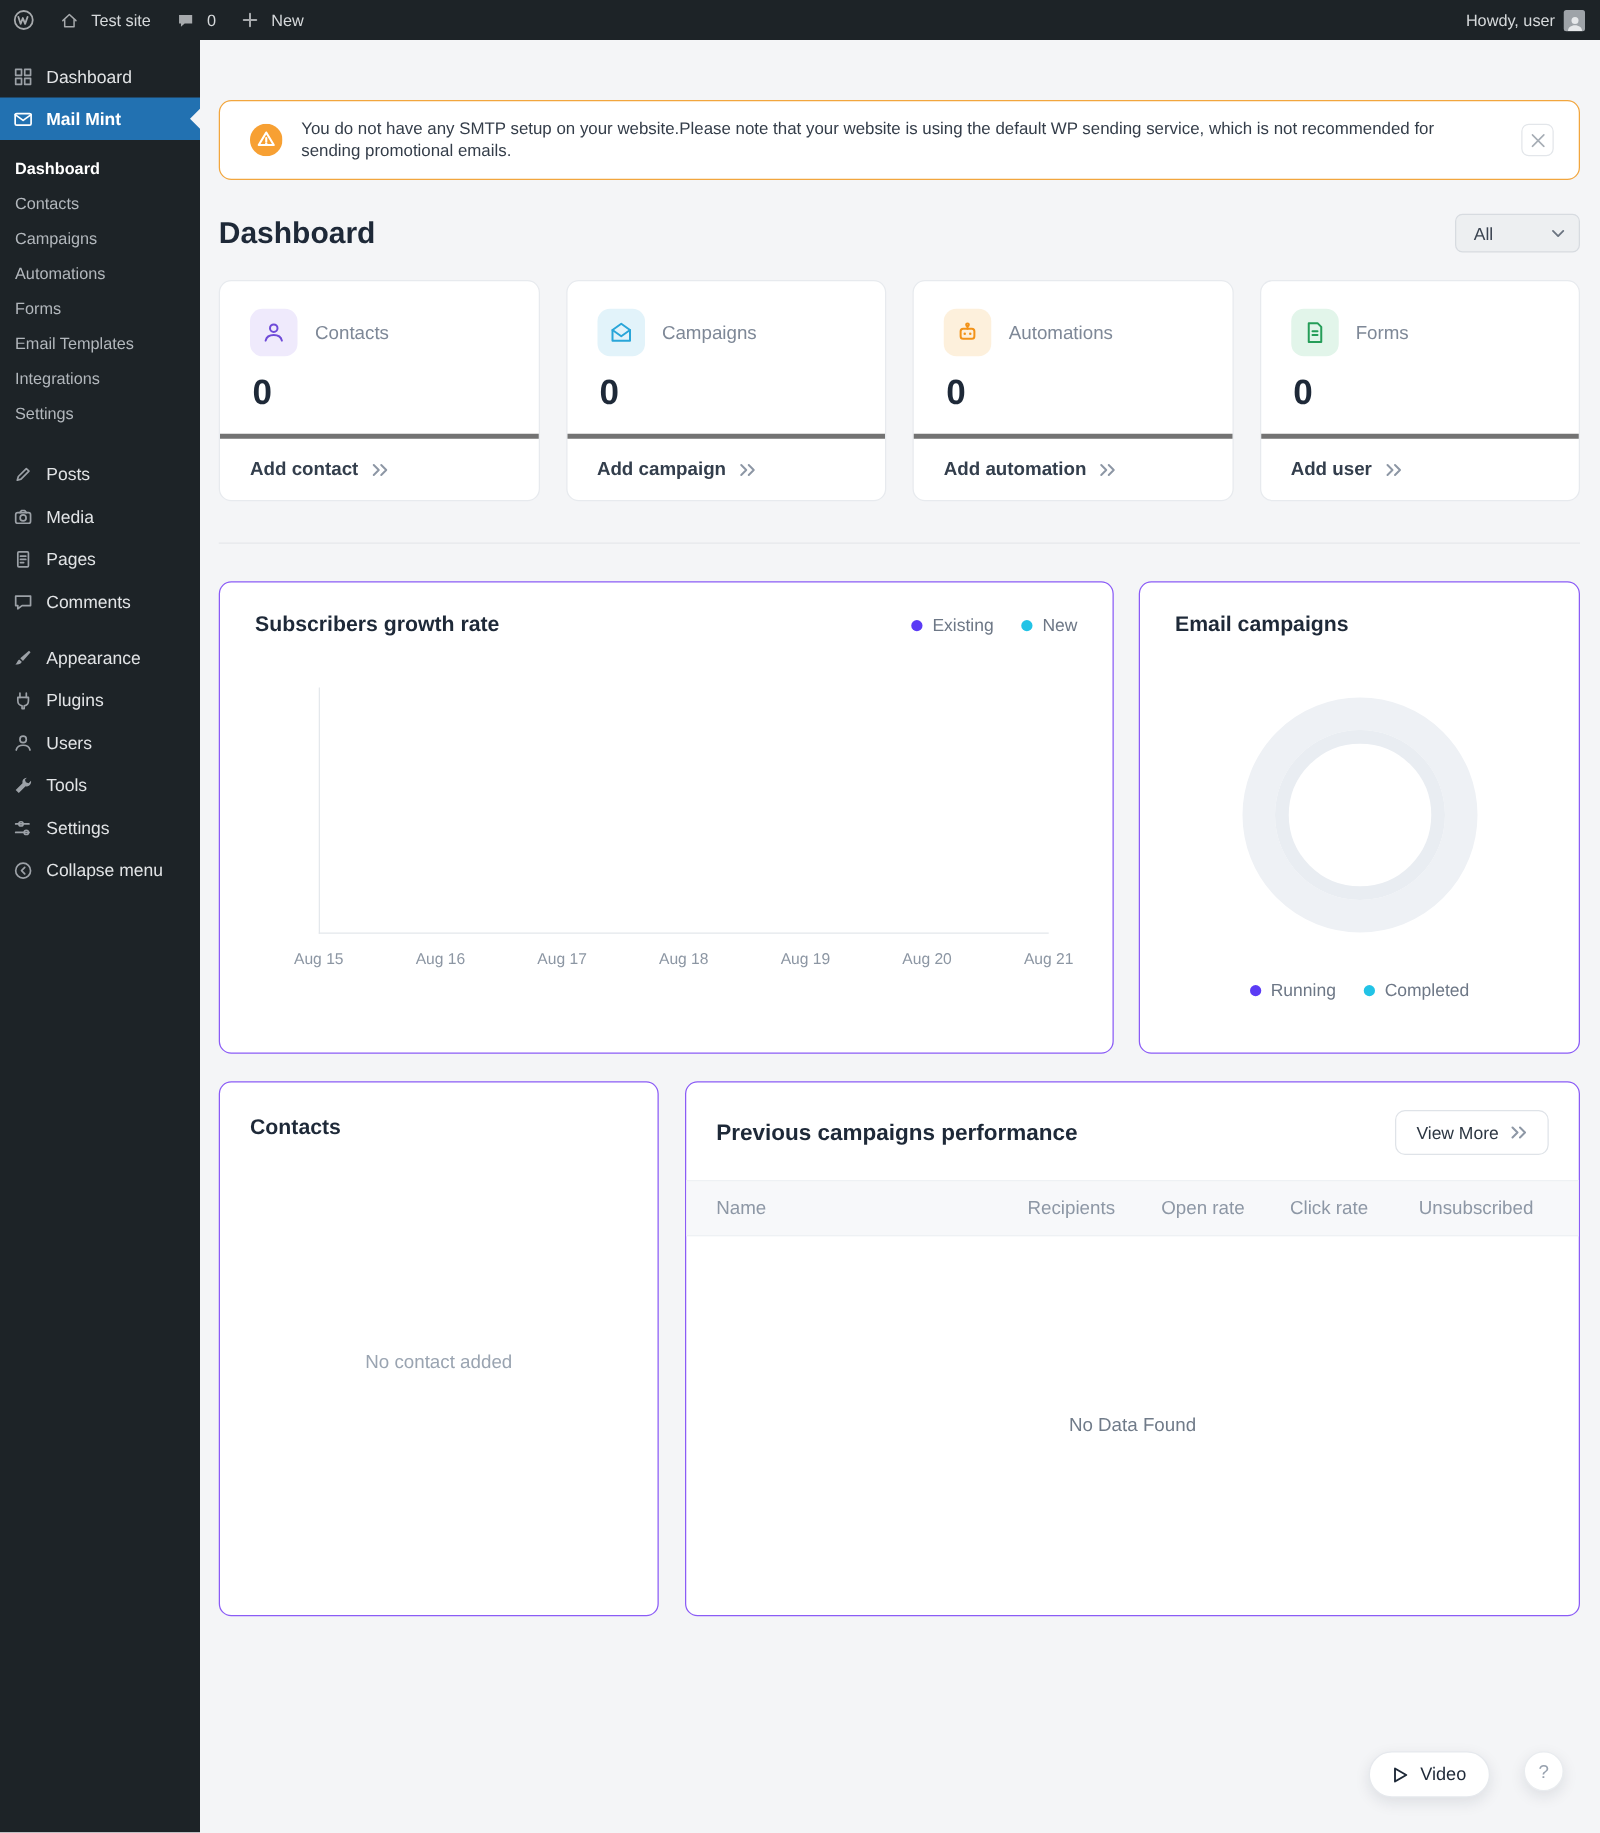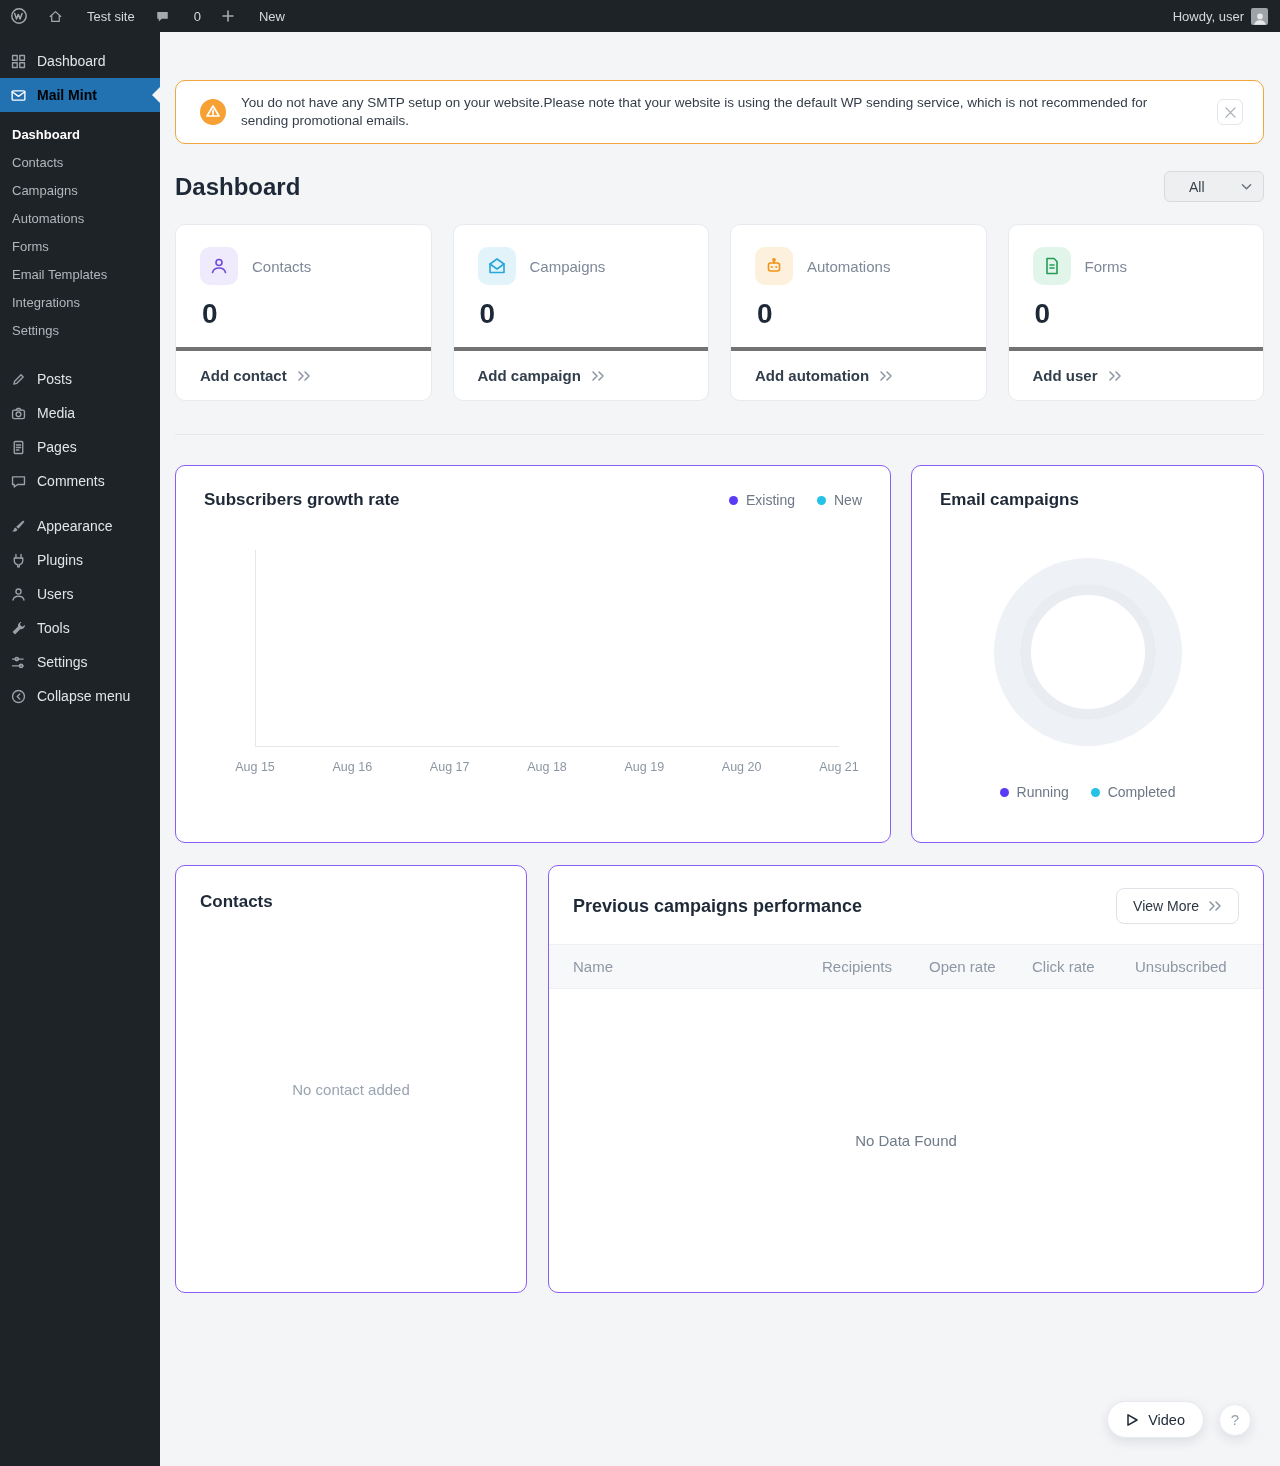--- a/index.html
+++ b/index.html
@@ -13,42 +13,42 @@
   svg { display: block; }
   .stroke-ic { stroke: currentColor; fill: none; stroke-width: 1.6; stroke-linecap: round; stroke-linejoin: round; }
   .fill-ic { fill: currentColor; stroke: none; }
 
   
   .admin-bar {
     position: absolute; top: 0; left: 0; width: 1280px; height: 32px;
     background: #1d2327; color: #d6d9db; display: flex; align-items: center;
     font-size: 13px; z-index: 60;
   }
-  .ab-item { display: flex; align-items: center; gap: 24px; padding: 0 10px; height: 32px; cursor: pointer; }
+  .ab-item { display: flex; align-items: center; gap: 10px; padding: 0 10px; height: 32px; cursor: pointer; }
   .ab-item svg { color: #a7aaad; }
   .wp-logo-circle { width: 18px; height: 18px; }
   .ab-spacer { flex: 1; }
   .ab-right { display: flex; align-items: center; gap: 7px; padding: 0 12px; height: 32px; cursor: pointer; }
   .avatar {
     width: 17px; height: 17px; background: #9ea3a8; border-radius: 2px;
     display: flex; align-items: flex-end; justify-content: center; overflow: hidden;
   }
   .avatar svg { color: #e6e8ea; }
 
   
   .sidebar {
     position: absolute; top: 32px; left: 0; width: 160px; height: 1434px;
     background: #1d2327; padding-top: 12px; font-size: 14px;
   }
   .menu-item {
     position: relative; height: 34px; display: flex; align-items: center; gap: 10px;
     padding: 0 8px 0 10px; color: #e2e4e6; cursor: pointer;
   }
   .menu-item svg { color: #9ca1a7; flex: none; }
-  .menu-item.active { background: #2271b1; color: #000000; font-weight: 600; }
+  .menu-item.active { background: #2271b1; color: #ffffff; font-weight: 600; }
   .menu-item.active svg { color: #fff; }
   .menu-item.active::after {
     content: ""; position: absolute; right: 0; top: 50%; margin-top: -8px;
     border: 8px solid transparent; border-right-color: #f4f5f7;
   }
   .submenu { padding: 8px 0 12px 0; }
   .submenu-item {
     height: 28px; display: flex; align-items: center; padding: 0 12px;
     font-size: 13px; color: #b2b7bc; cursor: pointer;
   }
@@ -68,21 +68,21 @@
   .banner-text { font-size: 13.5px; line-height: 1.35; color: #343d49; font-weight: 500; max-width: 930px; }
   .banner-close {
     margin-left: auto; width: 26px; height: 26px; border: 1px solid #e3e6ea; border-radius: 6px;
     background: #fff; display: flex; align-items: center; justify-content: center; cursor: pointer; color: #a6adb5;
   }
 
   .page-head { display: flex; align-items: center; justify-content: space-between; margin: 27px 16px 22px 15px; }
   .page-title { font-size: 24px; font-weight: 700; color: #1e2938; }
   .filter-select {
     width: 100px; height: 31px; background: #edeff1; border: 1px solid #d7dbe0; border-radius: 6px;
-    display: flex; align-items: center; justify-content: space-between; padding: 0 11px 0 24px;
+    display: flex; align-items: center; justify-content: space-between; padding: 0 11px 0 14px;
     font-size: 14px; color: #3a4350; cursor: pointer;
   }
   .filter-select svg { color: #6b7480; }
 
   
   .stats-row { display: flex; gap: 21px; margin: 0 16px 0 15px; }
   .stat-card { flex: 1; background: #fff; border: 1px solid #e7eaee; border-radius: 10px; }
   .stat-body { padding: 22px 24px 0 24px; }
   .stat-head { display: flex; align-items: center; gap: 14px; }
   .stat-icon { width: 38px; height: 38px; border-radius: 10px; display: flex; align-items: center; justify-content: center; }
@@ -137,21 +137,21 @@
     font-family: "Liberation Sans", sans-serif;
   }
   .table-header {
     display: grid; grid-template-columns: 1fr 107px 103px 103px 104px; gap: 0;
     padding: 13px 24px; background: #f7f8fa; border-top: 1px solid #eef1f4; border-bottom: 1px solid #eef1f4;
     font-size: 15px; color: #8d97a5;
   }
   .table-empty { flex: 1; display: flex; align-items: center; justify-content: center; font-size: 15px; color: #707b89; }
 
   
-  .float-footer { position: absolute; right: 29px; bottom: 28px; display: flex; align-items: center; gap: 15px; }
+  .float-footer { position: absolute; right: 29px; bottom: 28px; display: flex; gap: 27px; }
   .video-btn {
     height: 37px; padding: 0 18px; border-radius: 19px; background: #fff; border: 1px solid #e6e9ed;
     box-shadow: 0 4px 12px rgba(20,30,50,.10); display: flex; align-items: center; gap: 9px;
     font-size: 14.5px; color: #1e2938; cursor: pointer; font-family: "Liberation Sans", sans-serif;
   }
   .help-btn {
     width: 32px; height: 32px; border-radius: 50%; background: #fff; border: 1px solid #e9ecef;
     box-shadow: 0 4px 12px rgba(20,30,50,.10); display: flex; align-items: center; justify-content: center;
     font-size: 15px; color: #97a1ae; cursor: pointer; font-family: "Liberation Sans", sans-serif;
   }

